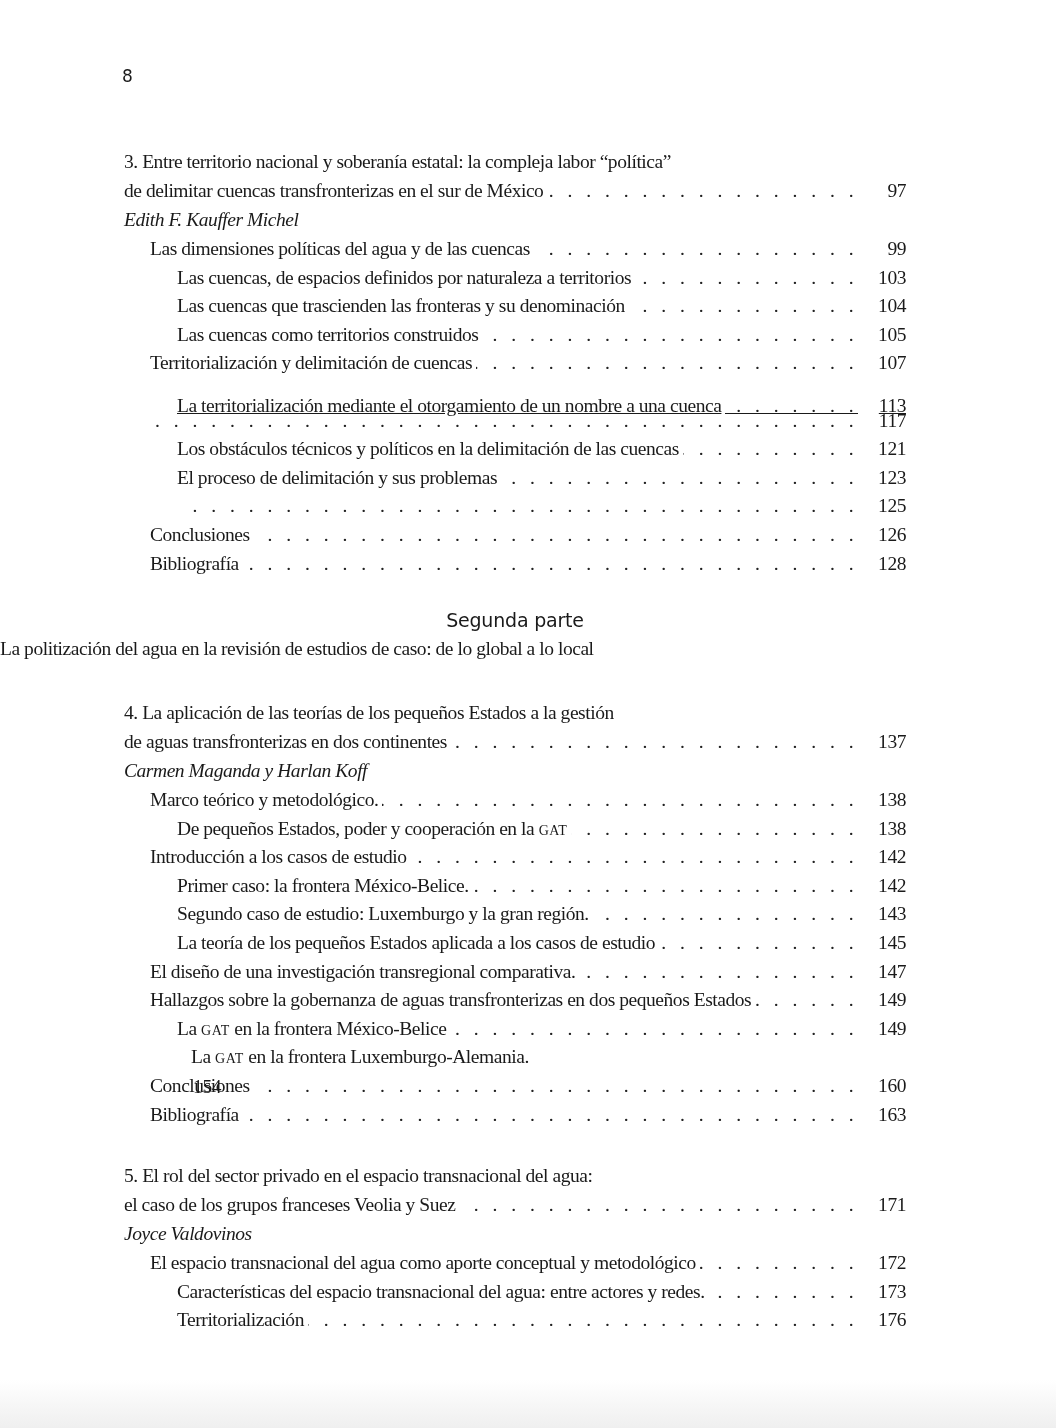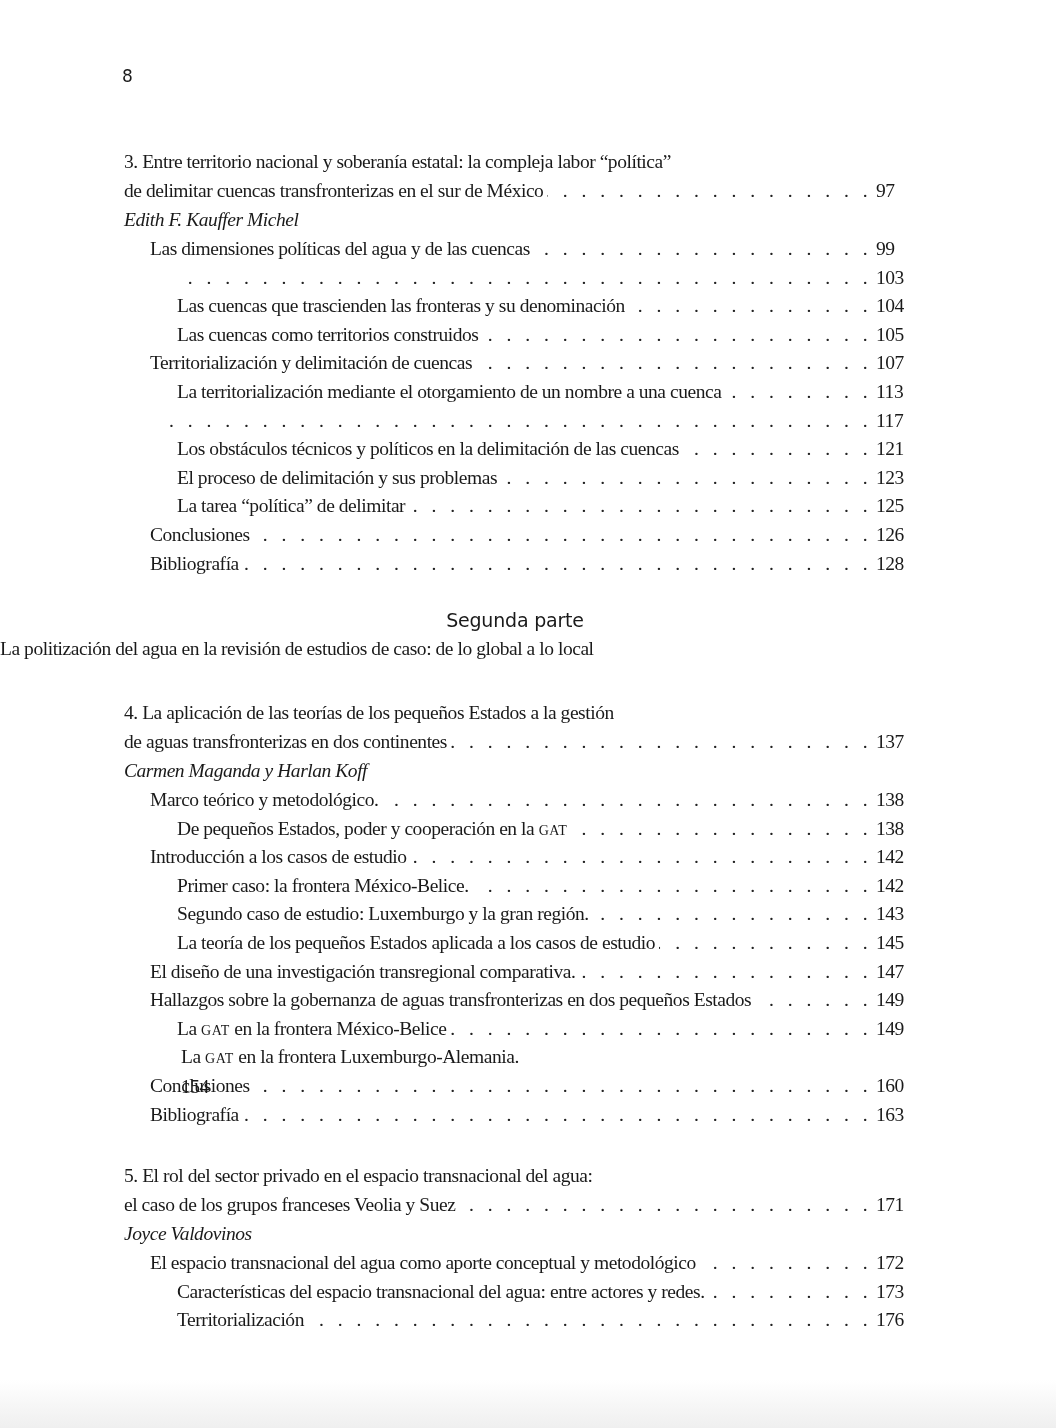--- a/index.html
+++ b/index.html
@@ -19,21 +19,21 @@
       font-size: 19.5px; line-height: 28px; white-space: nowrap;
       display: flex; align-items: baseline; letter-spacing: -0.45px;
     }
     .line.l1 { padding-left: 26px; width: 756px; }
     .line.l2 { padding-left: 53px; width: 729px; }
     .line .t { flex: 0 0 auto; }
     .line .dots {
       flex: 1 1 auto; overflow: hidden; margin: 0 4px; letter-spacing: 4.5px;
       color: #222; text-align: right; direction: rtl;
     }
-    .line .pg { flex: 0 0 auto; min-width: 30px; text-align: left; }
+    .line .pg { flex: 0 0 auto; min-width: 30px; text-align: right; margin-left: 14px; }
     .author { font-style: italic; }
     .part-title {
       position: absolute; left: 0; width: 1030px; text-align: center;
       font-family: "DejaVu Sans", sans-serif; font-size: 19px; top: 609px; letter-spacing: -0.2px;
     }
     .part-sub {
       position: absolute; left: 0; width: 1030px; 
       font-size: 19.5px; top: 638px; letter-spacing: -0.45px;
     }
     .sc { font-size: 14px; letter-spacing: 0.5px; }
@@ -56,59 +56,59 @@
   <div class="line nodots author" style="top:206px">
     <span class="t">Edith F. Kauffer Michel</span>
   </div>
   <div id="ch0">
       <div class="line l1" style="top: 235px;">
         <span class="t">Las dimensiones políticas del agua y de las cuencas</span>
         <span class="dots"> . . . . . . . . . . . . . . . . . . . . . . . . . . . . . . . . . . . . . . . . . . . . . . . . . . . . . . . . . . . . . . . . . . . . . . . . . . . . . . . . .</span>
         <span class="pg">99</span>
       </div>
       <div class="line l2" style="top: 263.6px;">
+        <span class="t">Las cuencas, de espacios definidos por naturaleza a territorios</span>
         <span class="dots"> . . . . . . . . . . . . . . . . . . . . . . . . . . . . . . . . . . . . . . . . . . . . . . . . . . . . . . . . . . . . . . . . . . . . . . . . . . . . . . . . .</span>
         <span class="pg">103</span>
       </div>
       <div class="line l2" style="top: 292.2px;">
         <span class="t">Las cuencas que trascienden las fronteras y su denominación</span>
         <span class="dots"> . . . . . . . . . . . . . . . . . . . . . . . . . . . . . . . . . . . . . . . . . . . . . . . . . . . . . . . . . . . . . . . . . . . . . . . . . . . . . . . . .</span>
         <span class="pg">104</span>
       </div>
       <div class="line l2" style="top: 320.8px;">
         <span class="t">Las cuencas como territorios construidos</span>
         <span class="dots"> . . . . . . . . . . . . . . . . . . . . . . . . . . . . . . . . . . . . . . . . . . . . . . . . . . . . . . . . . . . . . . . . . . . . . . . . . . . . . . . . .</span>
         <span class="pg">105</span>
       </div>
       <div class="line l1" style="top: 349.4px;">
         <span class="t">Territorialización y delimitación de cuencas</span>
         <span class="dots"> . . . . . . . . . . . . . . . . . . . . . . . . . . . . . . . . . . . . . . . . . . . . . . . . . . . . . . . . . . . . . . . . . . . . . . . . . . . . . . . . .</span>
         <span class="pg">107</span>
       </div>
-      <div class="line l2" style="top: 378px;">
+      <div class="line l2" style="top: 392px; text-decoration: underline;">
         <span class="t">La territorialización mediante el otorgamiento de un nombre a una cuenca</span>
         <span class="dots"> . . . . . . . . . . . . . . . . . . . . . . . . . . . . . . . . . . . . . . . . . . . . . . . . . . . . . . . . . . . . . . . . . . . . . . . . . . . . . . . . .</span>
         <span class="pg">113</span>
       </div>
       <div class="line l1" style="top: 406.6px;">
         <span class="dots"> . . . . . . . . . . . . . . . . . . . . . . . . . . . . . . . . . . . . . . . . . . . . . . . . . . . . . . . . . . . . . . . . . . . . . . . . . . . . . . . . .</span>
         <span class="pg">117</span>
       </div>
       <div class="line l2" style="top: 435.2px;">
         <span class="t">Los obstáculos técnicos y políticos en la delimitación de las cuencas</span>
         <span class="dots"> . . . . . . . . . . . . . . . . . . . . . . . . . . . . . . . . . . . . . . . . . . . . . . . . . . . . . . . . . . . . . . . . . . . . . . . . . . . . . . . . .</span>
         <span class="pg">121</span>
       </div>
       <div class="line l2" style="top: 463.8px;">
         <span class="t">El proceso de delimitación y sus problemas</span>
         <span class="dots"> . . . . . . . . . . . . . . . . . . . . . . . . . . . . . . . . . . . . . . . . . . . . . . . . . . . . . . . . . . . . . . . . . . . . . . . . . . . . . . . . .</span>
         <span class="pg">123</span>
       </div>
       <div class="line l2" style="top: 492.4px;">
-        <span class="t">La tarea “política” de delimitar</span>
         <span class="dots"> . . . . . . . . . . . . . . . . . . . . . . . . . . . . . . . . . . . . . . . . . . . . . . . . . . . . . . . . . . . . . . . . . . . . . . . . . . . . . . . . .</span>
         <span class="pg">125</span>
       </div>
       <div class="line l1" style="top: 521px;">
         <span class="t">Conclusiones</span>
         <span class="dots"> . . . . . . . . . . . . . . . . . . . . . . . . . . . . . . . . . . . . . . . . . . . . . . . . . . . . . . . . . . . . . . . . . . . . . . . . . . . . . . . . .</span>
         <span class="pg">126</span>
       </div>
       <div class="line l1" style="top: 549.6px;">
         <span class="t">Bibliografía</span>

